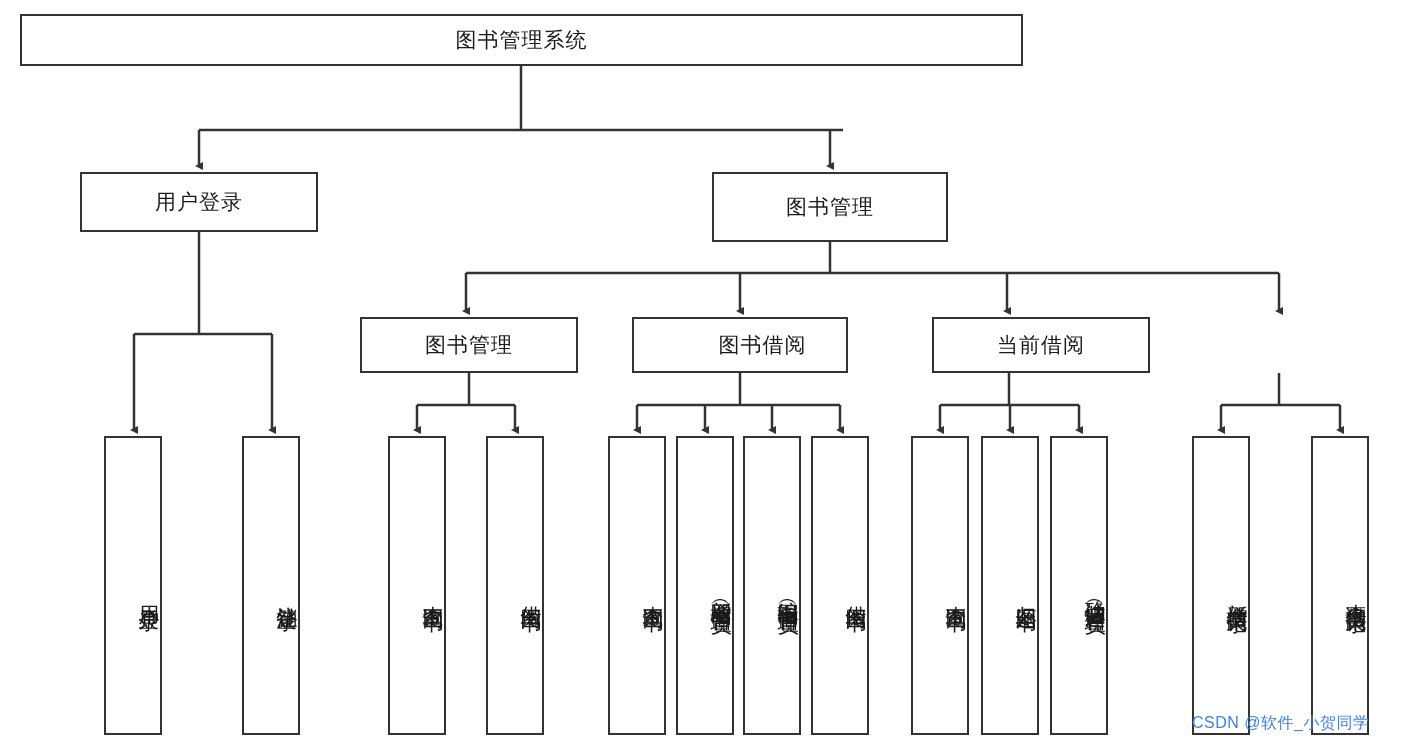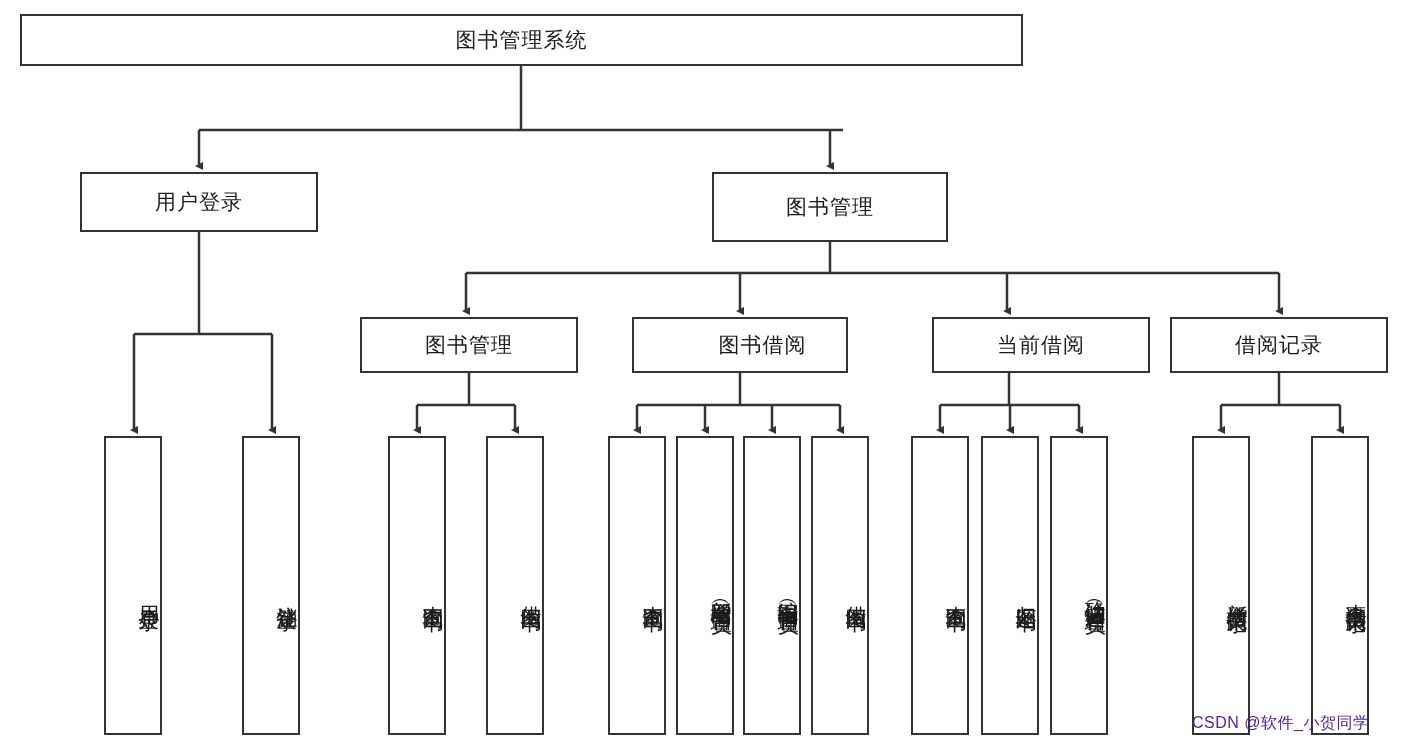--- a/index.html
+++ b/index.html
@@ -49,21 +49,21 @@
     align-items: flex-start;
     justify-content: center;
   }
   .node .label {
     display: block;
     white-space: pre-wrap;
   }
   .watermark {
     position: absolute;
     font-size: 16px;
-    color: #4c1d95;
+    color: #3b82f6;
     white-space: nowrap;
     letter-spacing: 0.5px;
   }
 </style>
 </head>
 <body>
 
 <div id="canvas">
 
   <svg class="connectors" viewBox="0 0 1405 747" xmlns="http://www.w3.org/2000/svg">
@@ -129,23 +129,20 @@
 
   <div class="node horiz" style="left:360px; top:317px; width:218px; height:56px;">
     <span class="label">图书管理</span>
   </div>
   <div class="node horiz" style="left:632px; top:317px; width:216px; height:56px;padding-left:45px;">
     <span class="label">图书借阅</span>
   </div>
   <div class="node horiz" style="left:900px; top:317px; width:218px; height:56px;margin-left:32px;">
     <span class="label">当前借阅</span>
   </div>
-  <div class="node horiz" style="left:1170px; top:317px; width:218px; height:56px;">
-    <span class="label">借阅记录</span>
-  </div>
 
   <div class="node vert" style="left:104px; top:436px; width:58px; height:299px;">
     <span class="label">用户登录</span>
   </div>
   <div class="node vert" style="left:242px; top:436px; width:58px; height:299px;">
     <span class="label">注销登录</span>
   </div>
 
   <div class="node vert" style="left:388px; top:436px; width:58px; height:299px;">
     <span class="label">查询图书</span>

